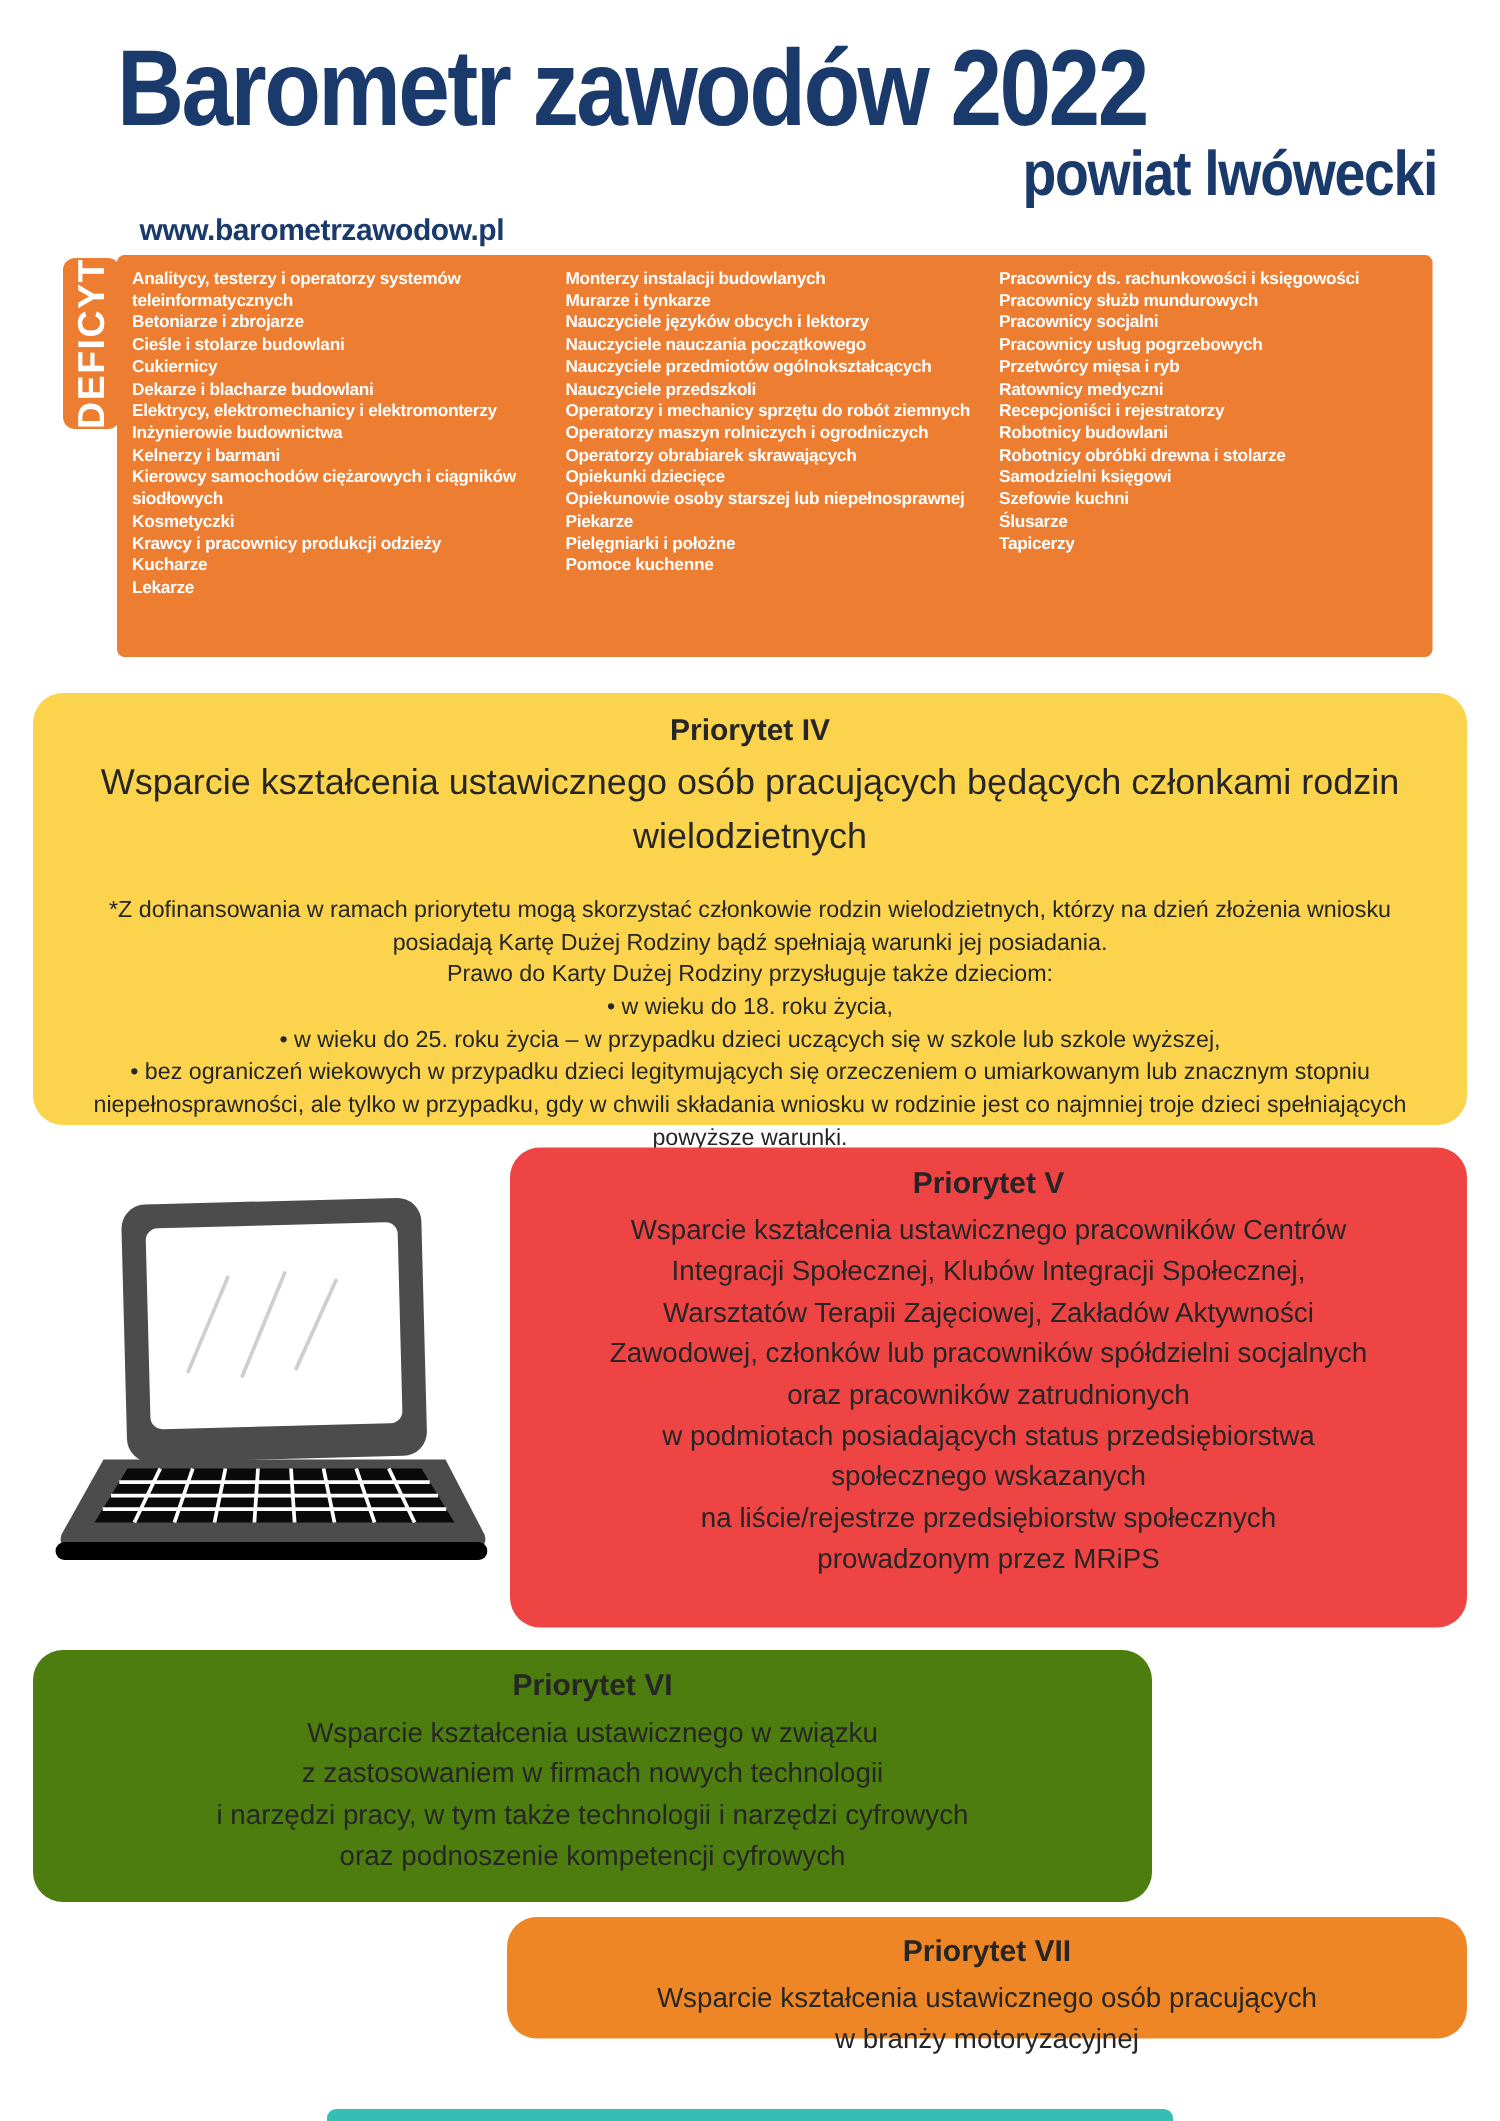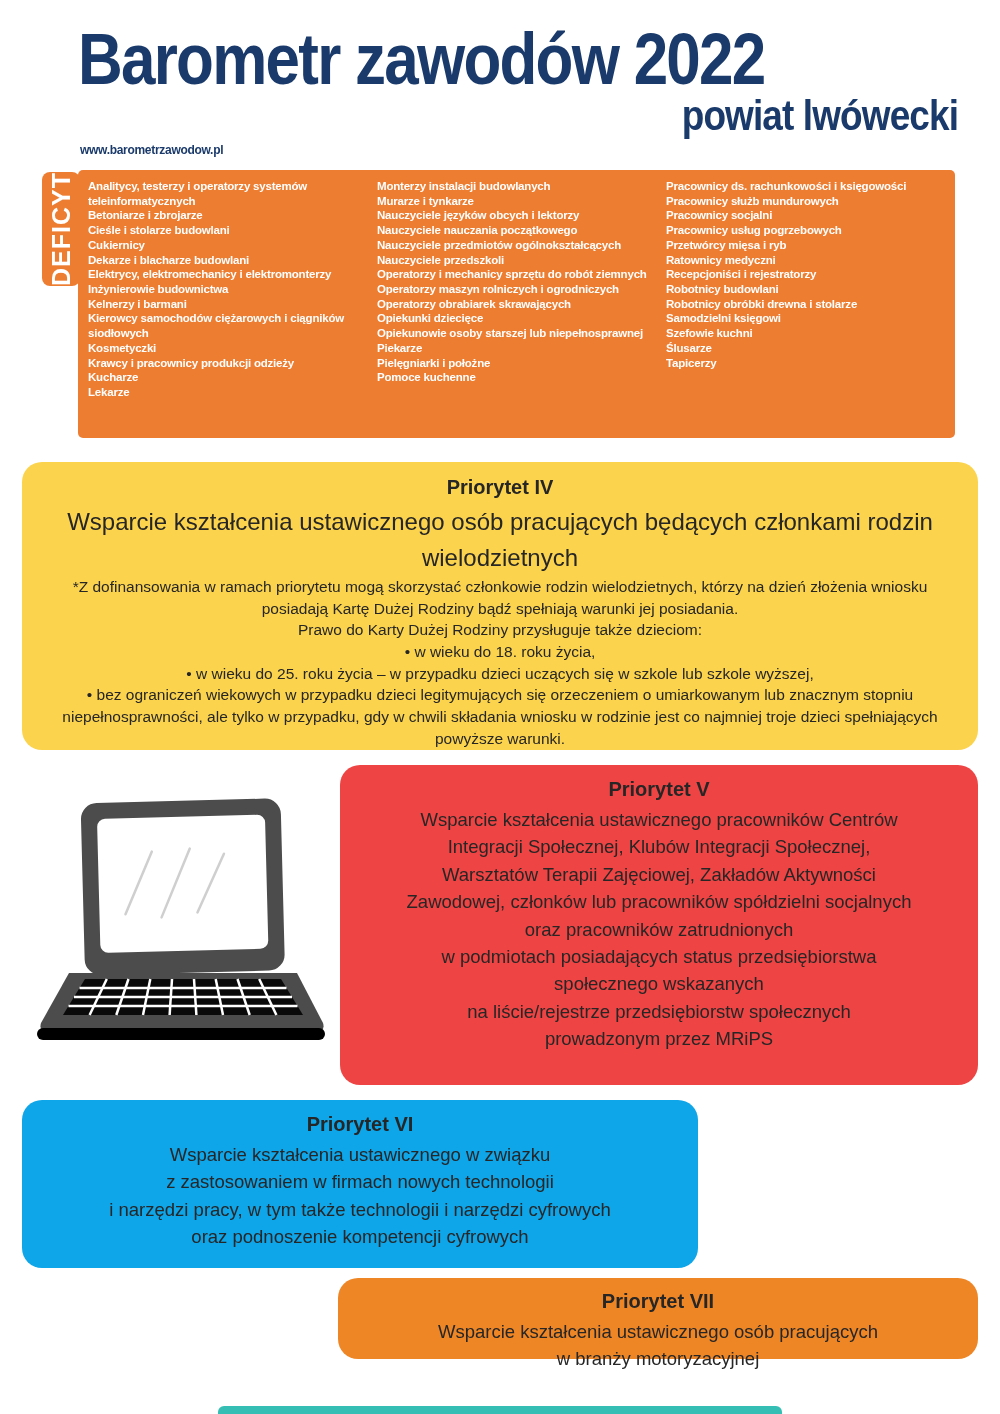--- a/index.html
+++ b/index.html
@@ -6,21 +6,21 @@
   .page{position:relative;width:1000px;height:1414px;background:#ffffff;overflow:hidden;
         font-family:"Liberation Sans",sans-serif;}
 
   
   .title{position:absolute;left:78px;top:18px;font-size:72px;font-weight:bold;
          color:#1A3A6B;letter-spacing:-2px;white-space:nowrap;
          transform:scaleX(0.86);transform-origin:left top;}
   .subtitle{position:absolute;right:42px;top:92px;font-size:42px;font-weight:bold;
             color:#1A3A6B;letter-spacing:-1px;white-space:nowrap;
             transform:scaleX(0.88);transform-origin:right top;}
-  .website{position:absolute;left:80px;top:143px;font-size:12px;font-weight:bold;
+  .website{position:absolute;left:93px;top:143px;font-size:20px;font-weight:bold;
            color:#1A3A6B;letter-spacing:-0.3px;}
 
   
   .deficit-tab{position:absolute;left:42px;top:172px;width:38px;height:114px;
                background:#ED7D31;border-radius:8px;display:flex;
                align-items:center;justify-content:center;}
   .deficit-tab span{writing-mode:vertical-rl;transform:rotate(180deg);
                     color:#ffffff;font-weight:bold;font-size:25px;letter-spacing:1px;}
   .deficit-box{position:absolute;left:78px;top:170px;width:877px;height:268px;
                background:#ED7D31;border-radius:5px;box-sizing:border-box;
@@ -31,25 +31,25 @@
 
   
   .prio{position:absolute;box-sizing:border-box;border-radius:20px;
         text-align:center;color:#262626;}
   .prio-title{font-size:20px;font-weight:bold;margin-bottom:5px;}
   .prio-text{font-size:18.5px;line-height:1.48;white-space:pre-line;}
 
   .prio-iv{left:22px;top:462px;width:956px;height:288px;background:#FBD34D;
            padding:14px 16px;}
   .p4-sub{font-size:24px;line-height:1.5;}
-  .p4-body{font-size:15.5px;line-height:1.4;margin-top:0;white-space:pre-line;}
+  .p4-body{font-size:15.5px;line-height:1.4;margin-top:20px;white-space:pre-line;}
 
   .prio-v{left:340px;top:765px;width:638px;height:320px;background:#ef4444;
           padding:13px 14px;}
-  .prio-vi{left:22px;top:1100px;width:676px;height:168px;background:#0ea5e9;
+  .prio-vi{left:22px;top:1100px;width:746px;height:168px;background:#4d7c0f;
            padding:13px 14px;}
   .prio-vii{left:338px;top:1278px;width:640px;height:81px;background:#EF8626;
             padding:12px 14px;}
 
   
   .laptop{position:absolute;left:25px;top:795px;width:300px;height:245px;}
 
   
   .cutoff-bar{position:absolute;left:218px;top:1406px;width:564px;height:8px;
               background:#35BFB4;border-radius:6px 6px 0 0;}

